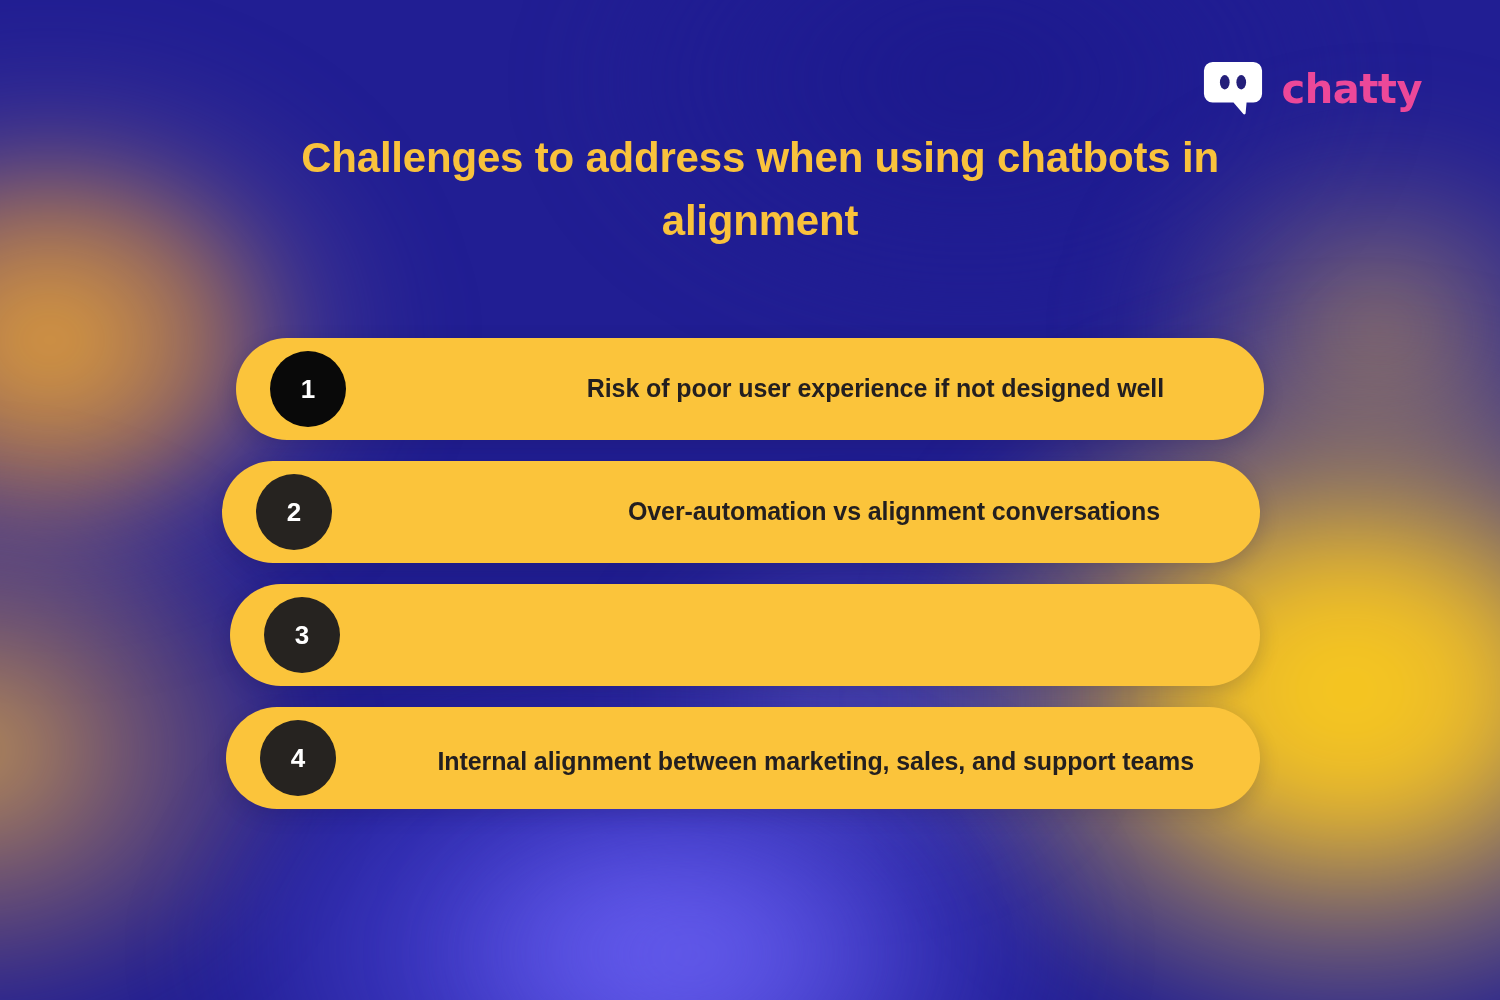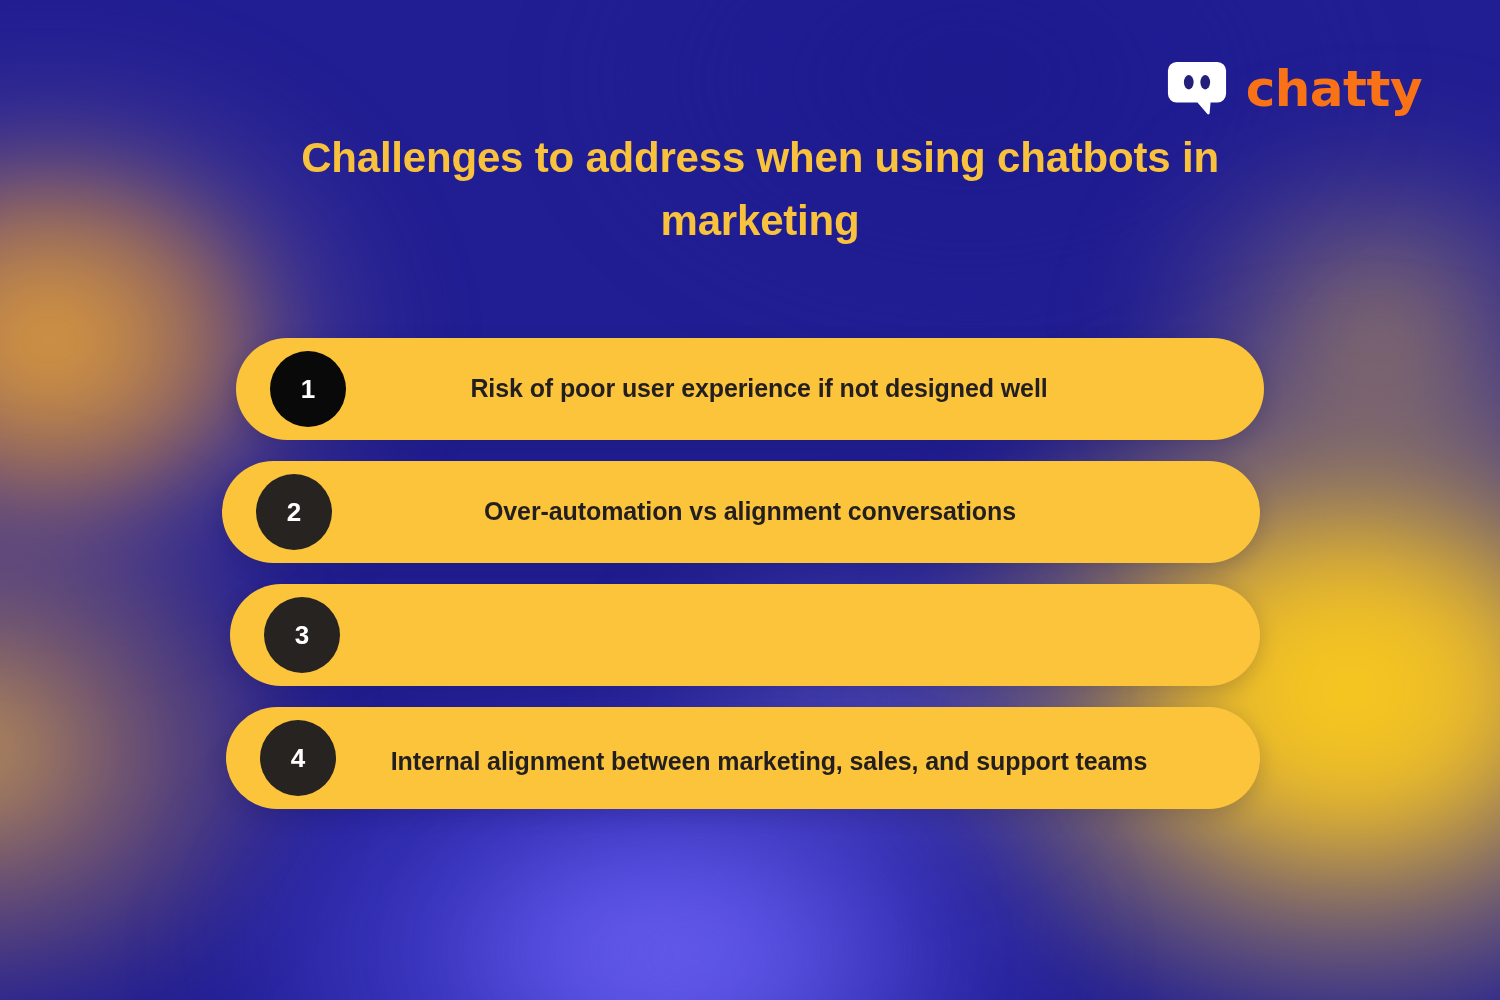--- a/index.html
+++ b/index.html
@@ -109,22 +109,22 @@
   
   .brand {
     position:absolute;
     top:58px; right:78px;
     display:flex;
     align-items:center;
     gap:18px;
   }
   .brand-mark { width:62px; height:62px; display:block; }
   .brand-word {
-    color:#f97316;
-    font-size:50px;
+    color:#ec4899;
+    font-size:40px;
     font-weight:700;
     letter-spacing:-0.5px;
     line-height:1;
     font-family:"DejaVu Sans", sans-serif;
   }
 
   
   .headline {
     position:absolute;
     top:126px;
@@ -174,21 +174,21 @@
     color:#FFFFFF;
     font-size:26px;
     font-weight:700;
     line-height:1;
   }
   .badge-dark  { background:#090909; }
   .badge-char  { background:#262320; }
 
   .pill-text {
     flex:1 1 auto;
-    text-align:center;
+    text-align:right;
     padding-right:100px;
     padding-left:8px;
     color:#231F20;
     font-size:25px;
     font-weight:700;
     letter-spacing:-0.1px;
     line-height:1.25;
   }
   .pill-4 .pill-text { padding-right:66px;margin-top:7px; }
 </style>
@@ -210,21 +210,21 @@
 
     <div class="brand">
       <svg class="brand-mark" viewBox="0 0 64 64" aria-hidden="true">
         <path d="M11 4 H53 A9 9 0 0 1 62 13 V37 A9 9 0 0 1 53 46 H46 L45 57 A1.4 1.4 0 0 1 42.7 57.9 L32.5 46 H11 A9 9 0 0 1 2 37 V13 A9 9 0 0 1 11 4 Z" fill="#FFFFFF"></path>
         <ellipse cx="23.5" cy="25" rx="5" ry="7.4" fill="#241F7A"></ellipse>
         <ellipse cx="40.5" cy="25" rx="5" ry="7.4" fill="#241F7A"></ellipse>
       </svg>
       <span class="brand-word">chatty</span>
     </div>
 
-    <h1 class="headline">Challenges to address when using chatbots in marketing</h1>
+    <h1 class="headline">Challenges to address when using chatbots in alignment</h1>
 
     <div class="pill-list">
 
       <div class="pill pill-1">
         <div class="badge badge-dark">
           <span>1</span>
         </div>
         <div class="pill-text">Risk of poor user experience if not designed well</div>
       </div>
 

